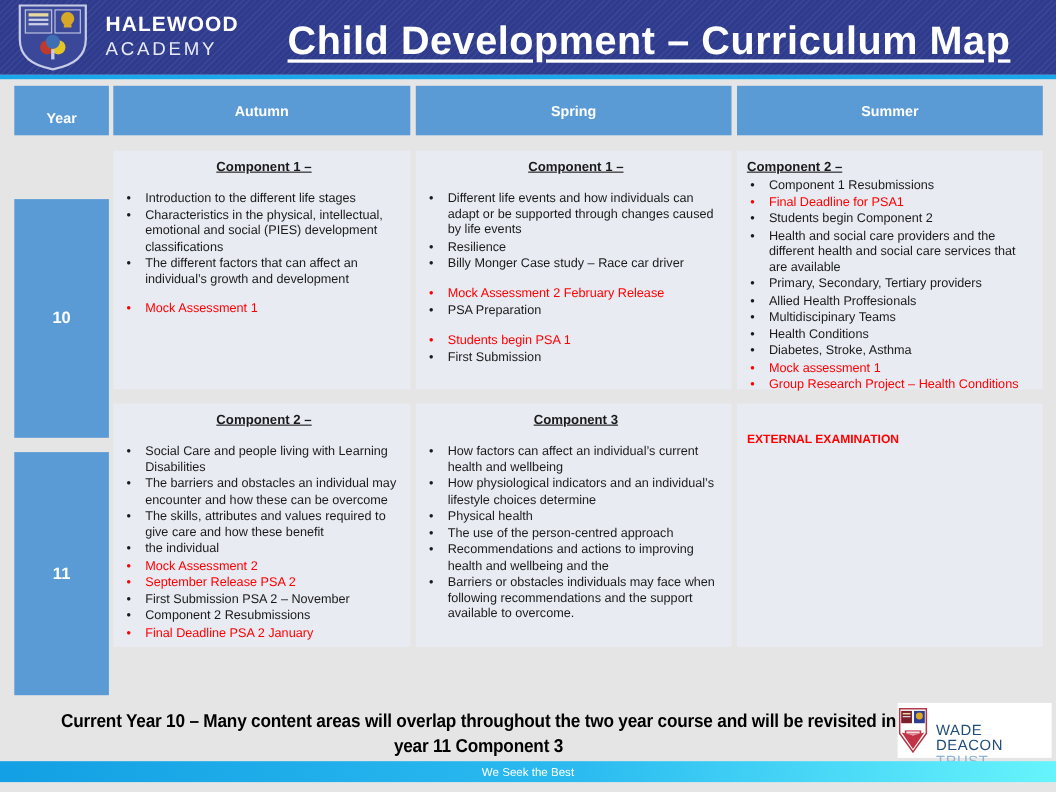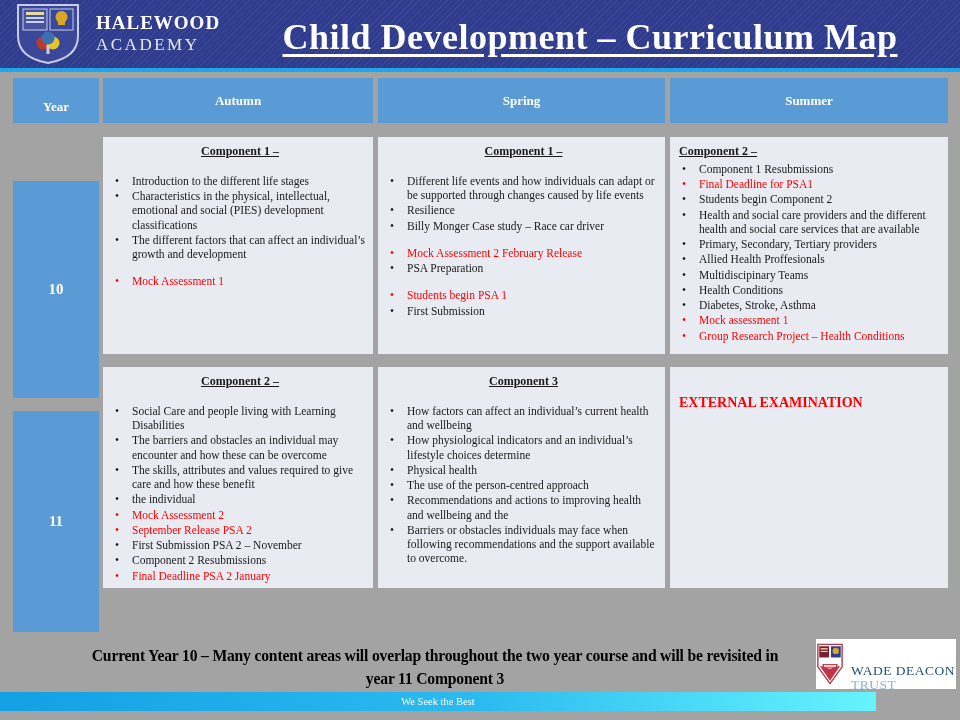--- a/index.html
+++ b/index.html
@@ -1,17 +1,17 @@
 <!DOCTYPE html>
 <html><head>
 <meta charset="utf-8">
 <style>
   html,body{margin:0;padding:0;background:#fff;}
-  .page{position:relative;width:960px;height:720px;background:#a3a3a3;
-        font-family:Liberation Serif, serif;overflow:hidden;}
+  .page{position:relative;width:960px;height:720px;background:#e5e5e5;
+        font-family:Liberation Sans, sans-serif;overflow:hidden;}
 
   
   .topbar{position:absolute;left:0;top:0;width:960px;height:68px;background:#2F3C8E;
           background-image:repeating-linear-gradient(135deg,rgba(255,255,255,0.06) 0 1px,transparent 1px 4px);}
   .cyan-line{position:absolute;left:0;top:68px;width:960px;height:4px;background:#1BA7E9;}
   .crest{position:absolute;left:14px;top:3px;width:68px;height:62px;}
   .school-name{position:absolute;left:96px;top:13px;color:#fff;line-height:1.1;}
   .school-line1{font-weight:bold;font-size:19px;letter-spacing:1px;}
   .school-line2{font-size:17px;letter-spacing:2.5px;margin-top:2px;color:#E8EAF5;}
   .main-title{position:absolute;left:250px;top:16px;width:680px;margin:0;text-align:center;
@@ -40,33 +40,33 @@
   .cell-heading{font-weight:bold;font-size:12px;text-decoration:underline;margin-bottom:3px;}
   .cell-heading.hgap{margin-bottom:15px;text-align:center;}
   ul.bullets{list-style:none;margin:0;padding:0;}
   ul.bullets li{display:flex;margin:0 0 1px 0;}
   ul.bullets li.gap{margin-top:13px;}
   ul.bullets .bullet{flex:0 0 17px;padding-left:3px;}
   ul.bullets .txt{flex:1;padding-right:2px;}
   ul.bullets li.red{color:#FF0000;}
 
   .revision-label{font-weight:bold;font-size:12.5px;color:#000;}
-  .exam-label{font-weight:bold;font-size:14px;color:#FF0000;margin-top:20px;}
+  .exam-label{font-weight:bold;font-size:11px;color:#FF0000;margin-top:20px;}
 
   
   .note{position:absolute;left:0;top:644px;width:870px;text-align:center;font-weight:bold;
         color:#000;font-size:17px;line-height:23px;transform:scaleX(0.92);transform-origin:50% 50%;
         letter-spacing:-0.2px;}
   .trust{position:absolute;left:816px;top:639px;width:140px;height:50px;background:#fff;
          display:flex;align-items:center;gap:7px;}
   .trust-shield{flex:0 0 28px;height:44px;}
   .trust-text{line-height:1.05;}
   .trust-line1{font-size:13.5px;color:#1F4E79;letter-spacing:0.5px;margin-top:28px;}
   .trust-line2{font-size:13.5px;color:#8DB3D6;letter-spacing:0.5px;}
-  .motto-bar{position:absolute;left:0;top:692px;width:876px;height:19px;
+  .motto-bar{position:absolute;left:0;top:692px;width:960px;height:19px;
              background:linear-gradient(90deg,#13A0E4 0%,#2BBBF0 55%,#66F4FD 100%);
              color:#fff;font-size:10.5px;display:flex;align-items:center;justify-content:center;}
 </style>
 </head>
 <body>
 
 <div class="page">
 
   <div class="topbar">
     <svg class="crest" viewBox="0 0 68 62">

